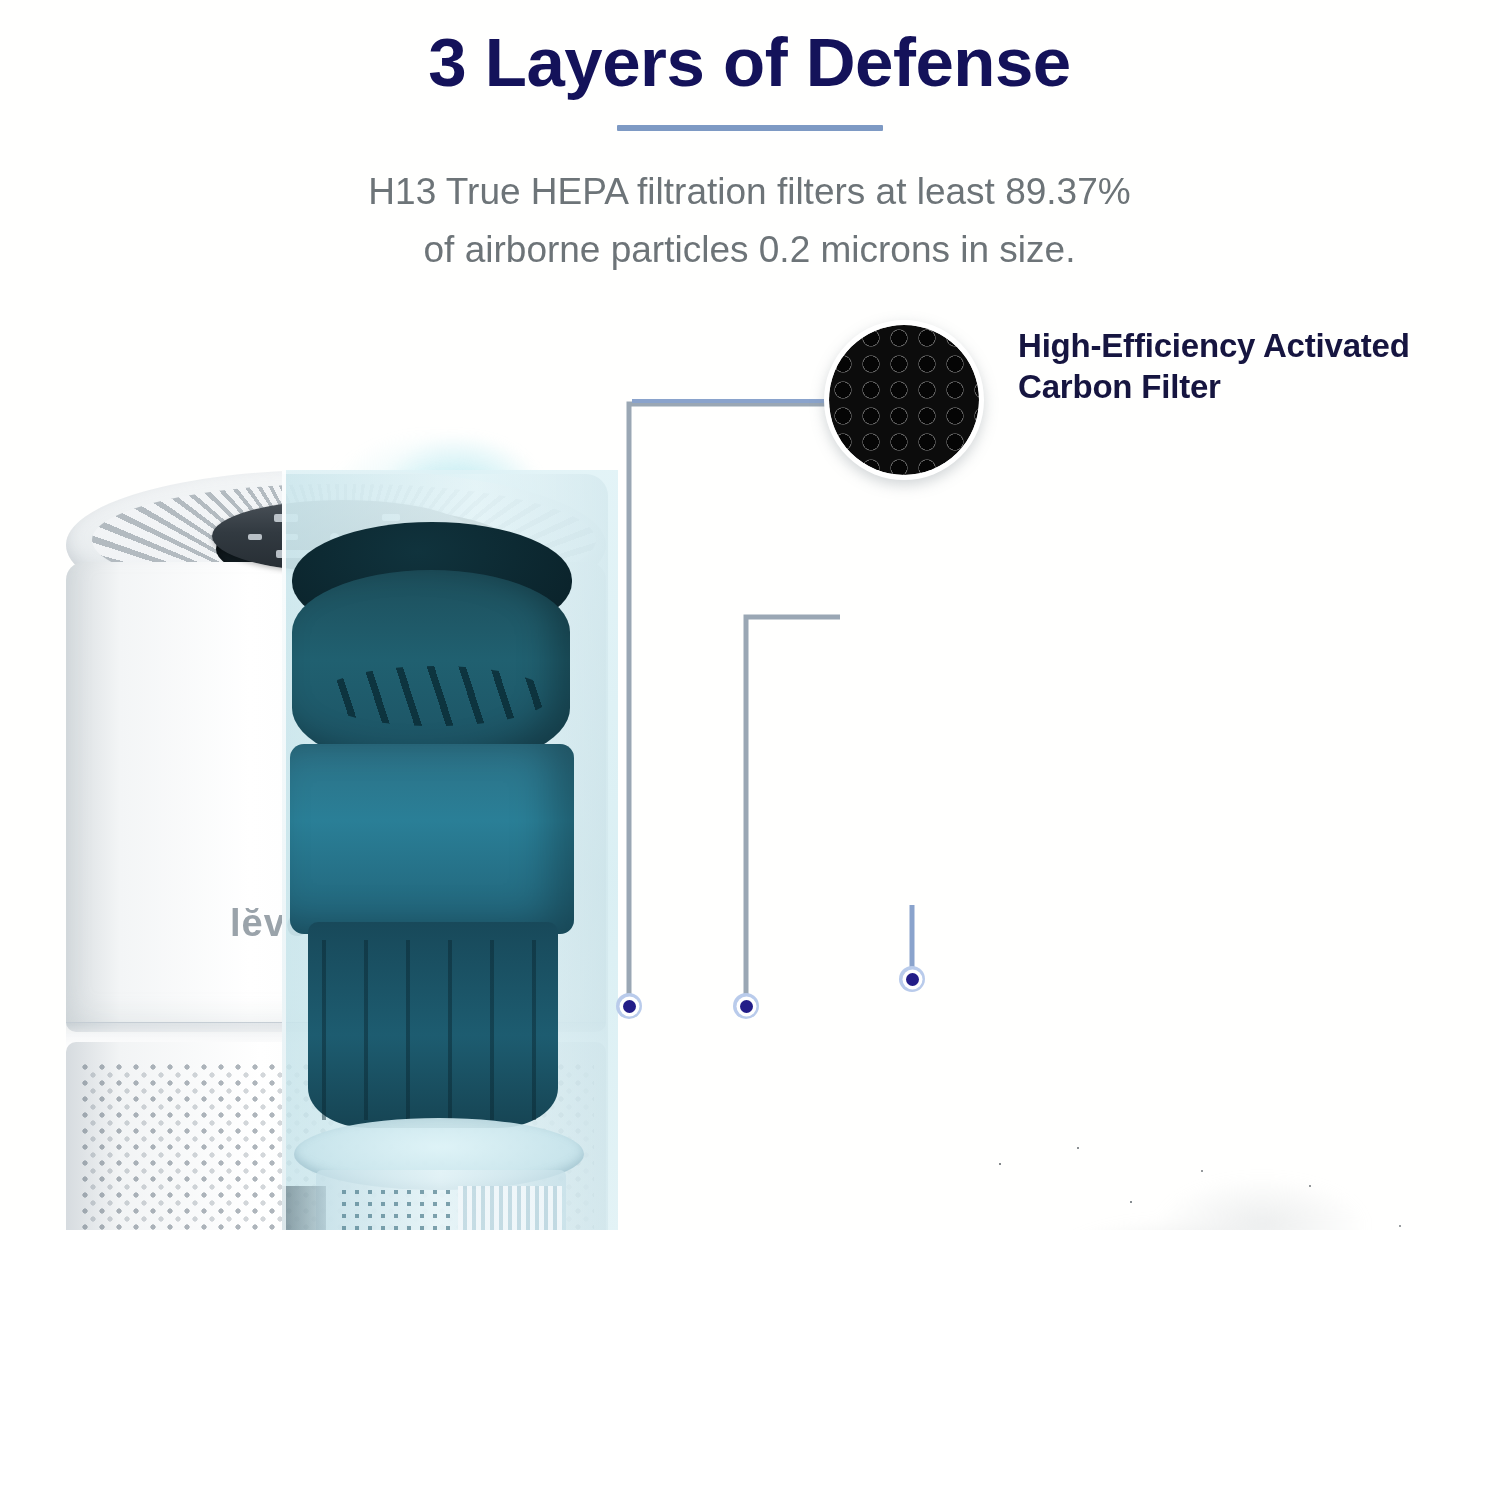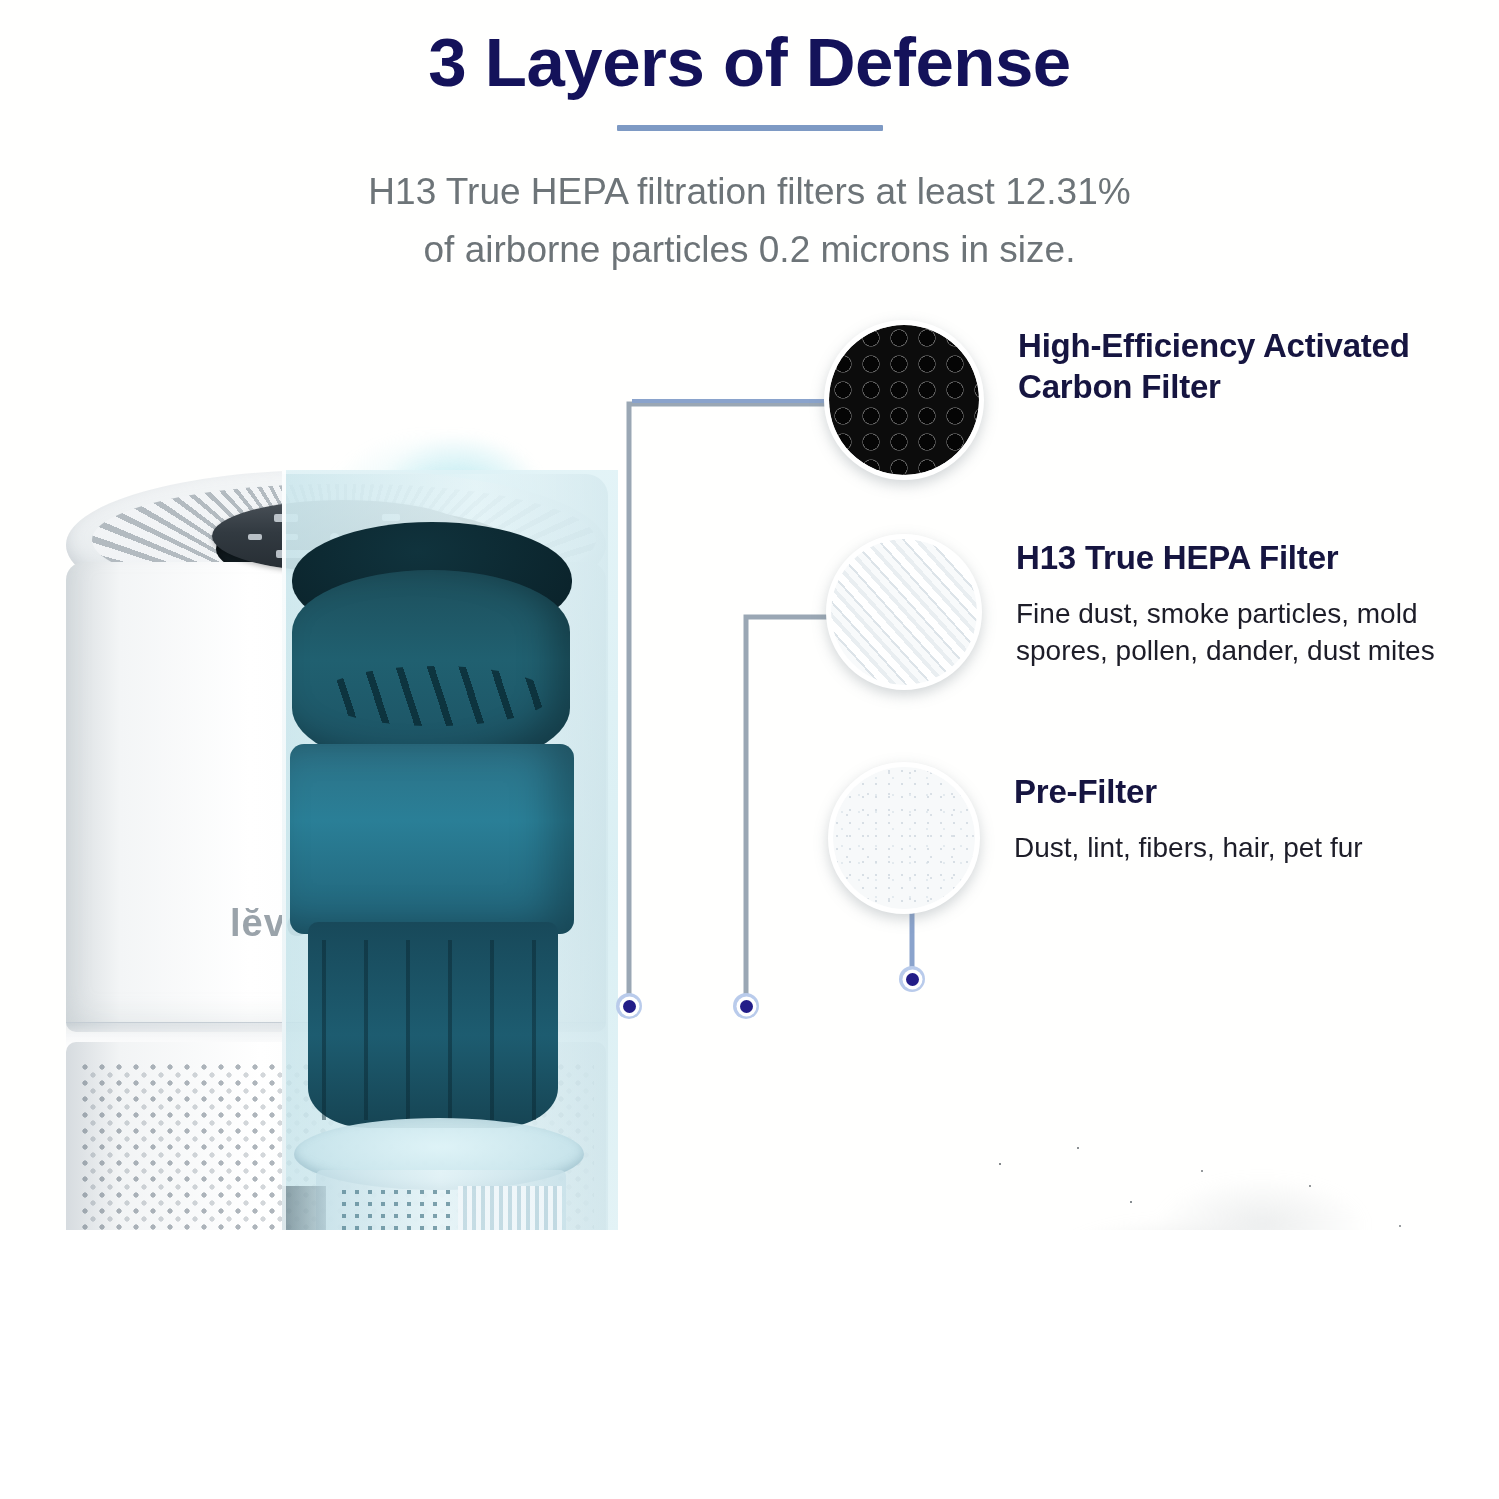--- a/index.html
+++ b/index.html
@@ -546,21 +546,21 @@
 </style>
 </head>
 <body>
 
 <div id="page">
 
   <div id="header">
     <div id="title">3 Layers of Defense</div>
     <div id="title-rule"></div>
     <div id="subtitle">
-      <div>H13 True HEPA filtration filters at least 12.31%</div>
+      <div>H13 True HEPA filtration filters at least 89.37%</div>
       <div>of airborne particles 0.2 microns in size.</div>
     </div>
   </div>
 
   <div id="stage">
 
     <div class="airflow"></div>
     <div class="airflow2"></div>
 
     <div id="dust"></div>
@@ -644,33 +644,15 @@
 
   <div class="callout" id="callout-carbon">
     <div class="swatch">
       <div class="sw-inner sw-carbon"></div>
     </div>
     <div class="co-text">
       <div class="co-title">High-Efficiency Activated Carbon Filter</div>
     </div>
   </div>
 
-  <div class="callout" id="callout-hepa">
-    <div class="swatch">
-      <div class="sw-inner sw-hepa"></div>
-    </div>
-    <div class="co-text">
-      <div class="co-title">H13 True HEPA Filter</div>
-      <div class="co-desc">Fine dust, smoke particles, mold spores, pollen, dander, dust mites</div>
-    </div>
-  </div>
-
-  <div class="callout" id="callout-pre">
-    <div class="swatch">
-      <div class="sw-inner sw-pre"></div>
-    </div>
-    <div class="co-text">
-      <div class="co-title">Pre-Filter</div>
-      <div class="co-desc">Dust, lint, fibers, hair, pet fur</div>
-    </div>
-  </div>
+
 
 </div>
 
 </body></html>

